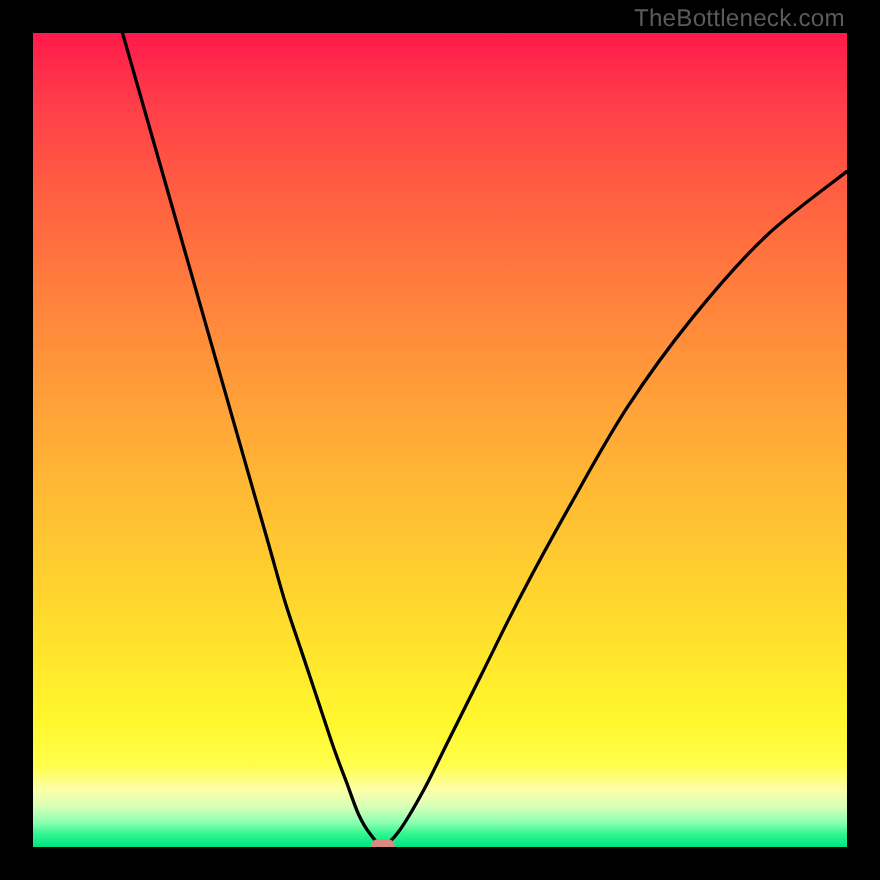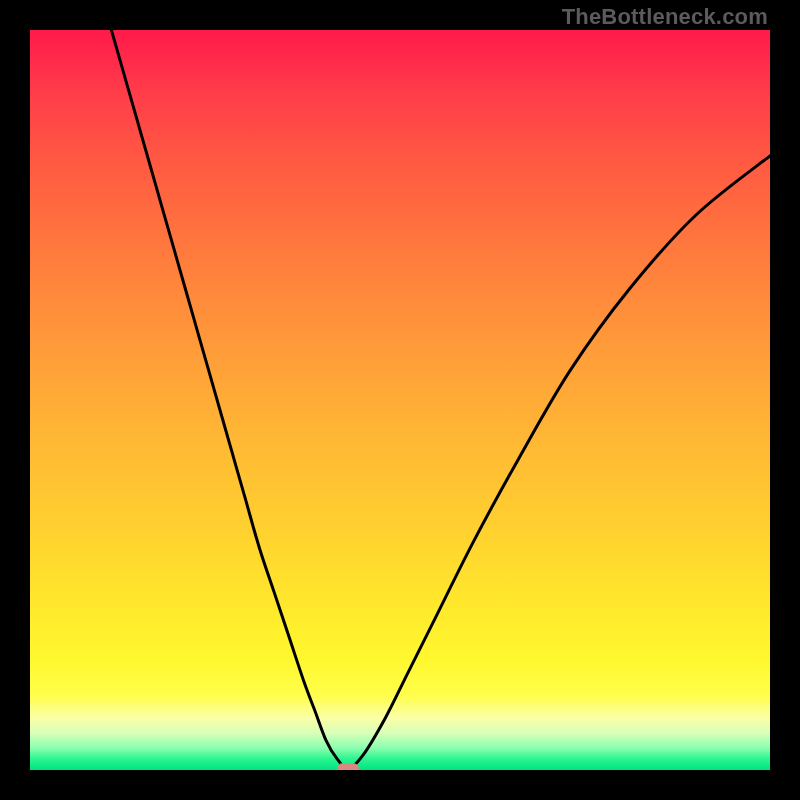--- a/index.html
+++ b/index.html
@@ -42,21 +42,21 @@
       #8cffb0 97%,
       #2bf58f 98.5%,
       #00e383 100%
     );
   }
   .watermark {
     position: absolute;
     top: 4px;
     right: 32px;
     font-size: 22px;
-    font-weight: 700;
+    font-weight: 400;
     color: #5b5b5b;
     letter-spacing: 0.2px;
   }
   .curve-svg {
     position: absolute;
     inset: 0;
     width: 100%;
     height: 100%;
   }
   .marker {

